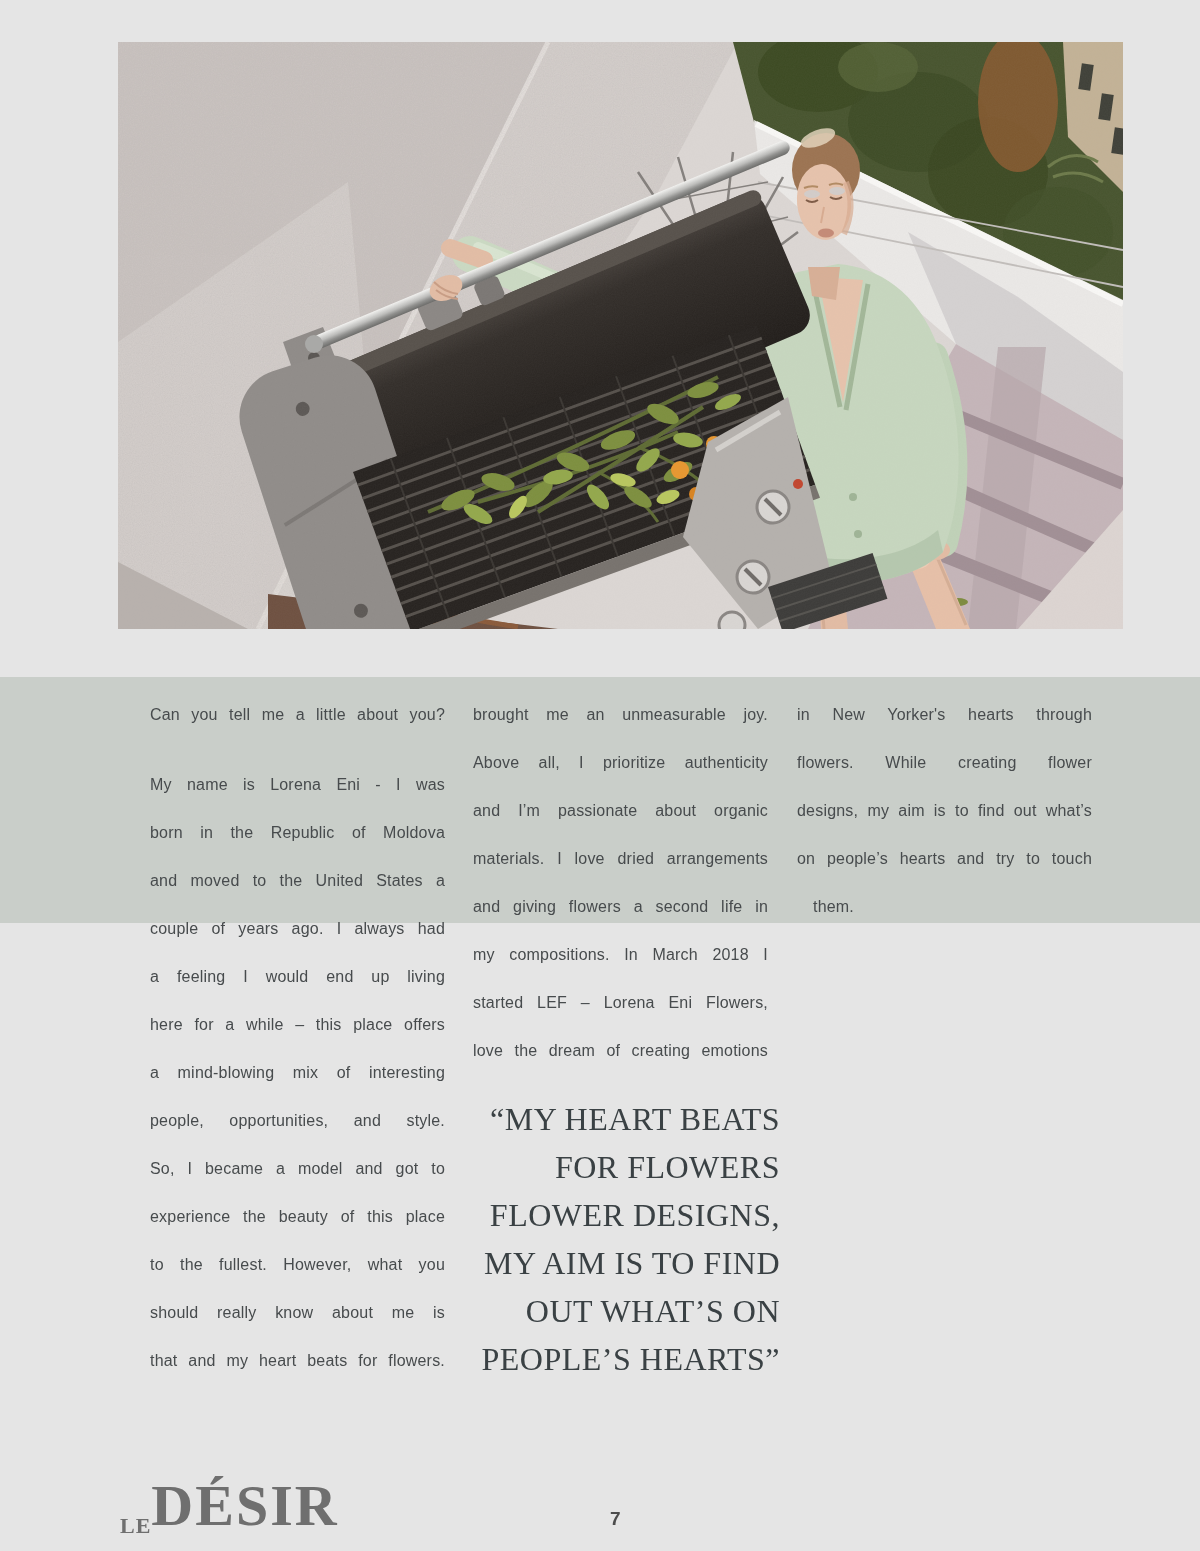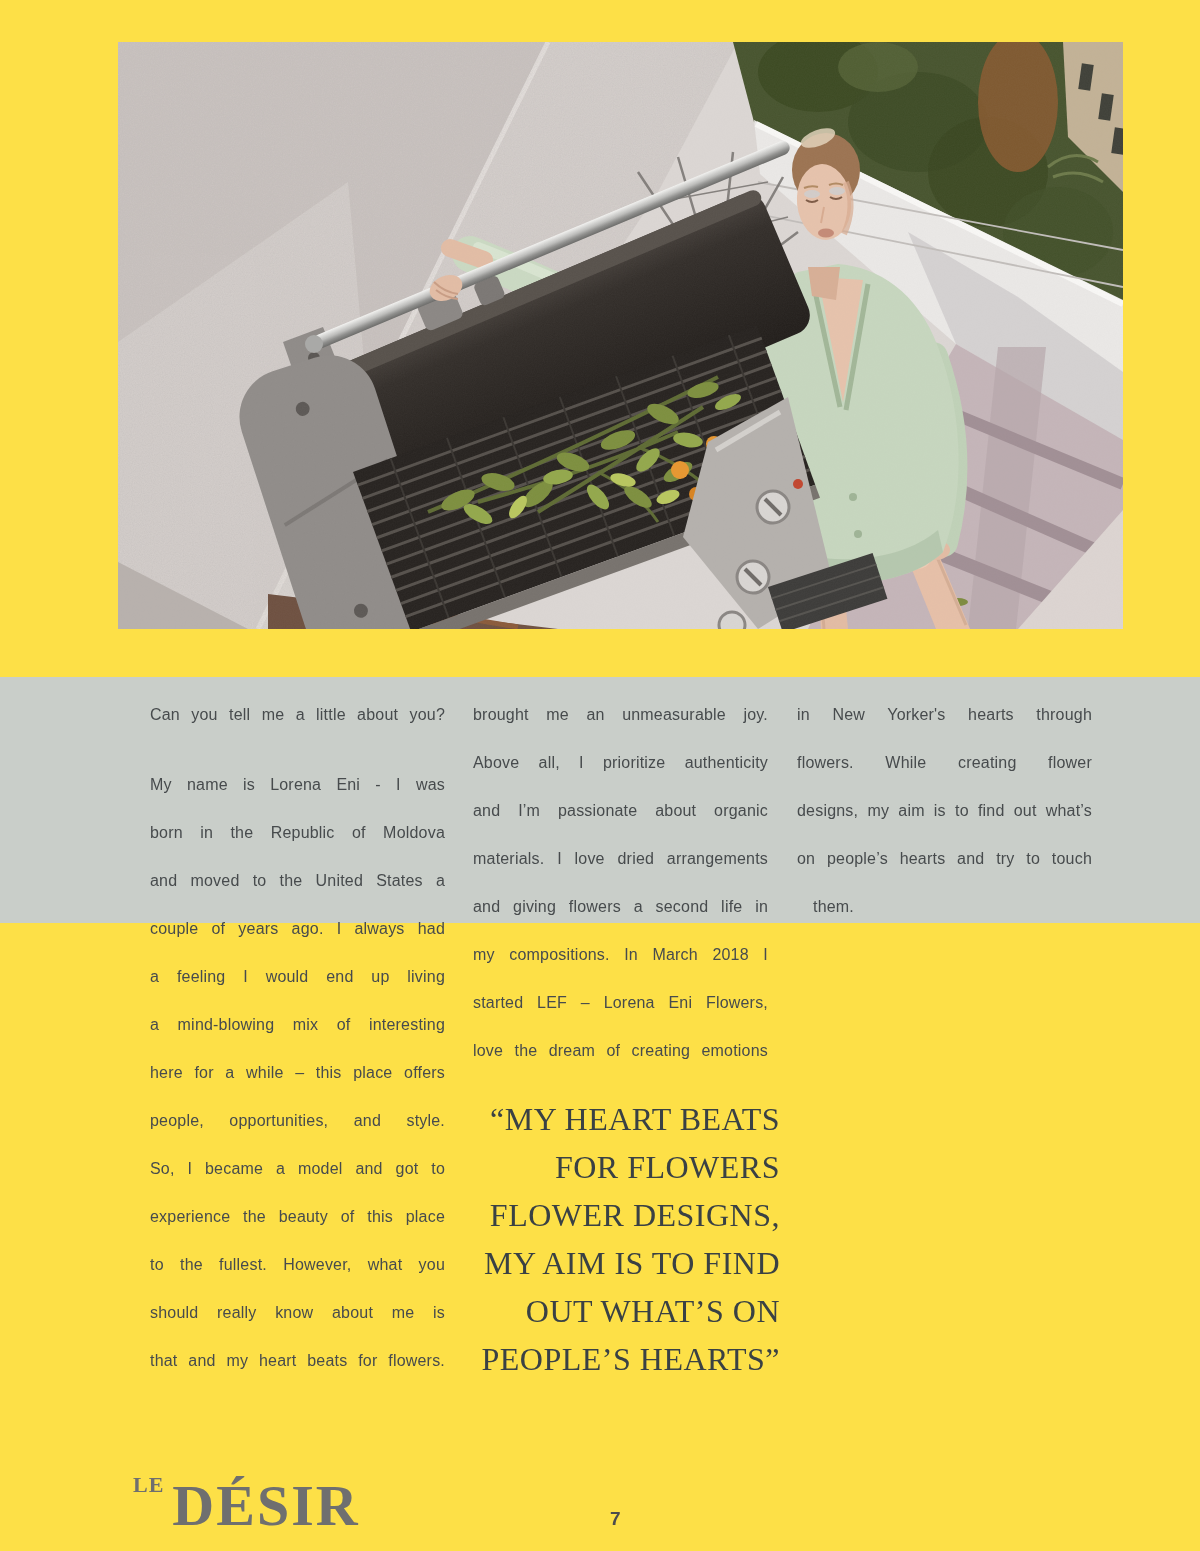--- a/index.html
+++ b/index.html
@@ -1,37 +1,37 @@
 <!DOCTYPE html>
 <html><head>
 <meta charset="utf-8">
 <style>
   html,body{margin:0;padding:0;background:#ffffff;}
-  .page{position:relative;width:1200px;height:1551px;background:#fde047;overflow:hidden;
+  .page{position:relative;width:1200px;height:1551px;background:#e5e5e5;overflow:hidden;
         font-family:"Liberation Sans",sans-serif;}
   .photo{position:absolute;left:118px;top:42px;width:1005px;height:587px;overflow:hidden;}
   .photo svg{display:block;}
   .grayband{position:absolute;left:0;top:677px;width:1200px;height:246px;background:#c9cec9;}
   .col{position:absolute;top:691px;width:295px;}
   .col-1{left:150px;}
   .col-2{left:473px;}
   .col-3{left:797px;}
   .line{font-size:16px;line-height:48px;color:#474b4d;letter-spacing:.2px;
         text-align:justify;text-align-last:justify;white-space:normal;}
   .line.ragged{text-align-last:left;margin-left:16px;}
   .question{margin-bottom:22px;}
   .pullquote{position:absolute;left:440px;top:1095px;width:340px;}
   .qline{font-family:"Liberation Serif","DejaVu Serif",serif;font-size:32px;line-height:48px;
          color:#3a4144;letter-spacing:.5px;text-align:center;text-align-last:right;}
-  .footer-logo{position:absolute;left:133px;top:1472px;display:flex;align-items:flex-start;
+  .footer-logo{position:absolute;left:120px;top:1472px;display:flex;align-items:flex-end;
                color:#6f6f6f;}
   .logo-le{font-family:"Liberation Serif","DejaVu Serif",serif;font-weight:bold;
            font-size:22px;letter-spacing:1px;}
   .logo-desir{font-family:"Liberation Serif","DejaVu Serif",serif;font-weight:bold;
-              font-size:58px;letter-spacing:2px;margin-left:8px;}
+              font-size:58px;letter-spacing:2px;}
   .page-number{position:absolute;left:610px;top:1508px;font-size:19px;font-weight:bold;
                color:#4c4c4c;letter-spacing:1px;}
 </style>
 </head>
 <body>
 
 <div class="page">
 
   <div class="photo">
     <svg width="1005" height="587" viewBox="0 0 1005 587" xmlns="http://www.w3.org/2000/svg">
@@ -252,22 +252,22 @@
   <div class="grayband"></div>
 
   <div class="col col-1">
     <div class="line question">Can you tell me a little about you?</div>
     <div>
         <div class="line">My name is Lorena Eni - I was</div>
         <div class="line">born in the Republic of Moldova</div>
         <div class="line">and moved to the United States a</div>
         <div class="line">couple of years ago. I always had</div>
         <div class="line">a feeling I would end up living</div>
+        <div class="line">here for a while – this place offers</div>
         <div class="line">a mind-blowing mix of interesting</div>
-        <div class="line">here for a while – this place offers</div>
         <div class="line">people, opportunities, and style.</div>
         <div class="line">So, I became a model and got to</div>
         <div class="line">experience the beauty of this place</div>
         <div class="line">to the fullest. However, what you</div>
         <div class="line">should really know about me is</div>
         <div class="line">that and my heart beats for flowers.</div>
       </div>
   </div>
 
   <div class="col col-2">

